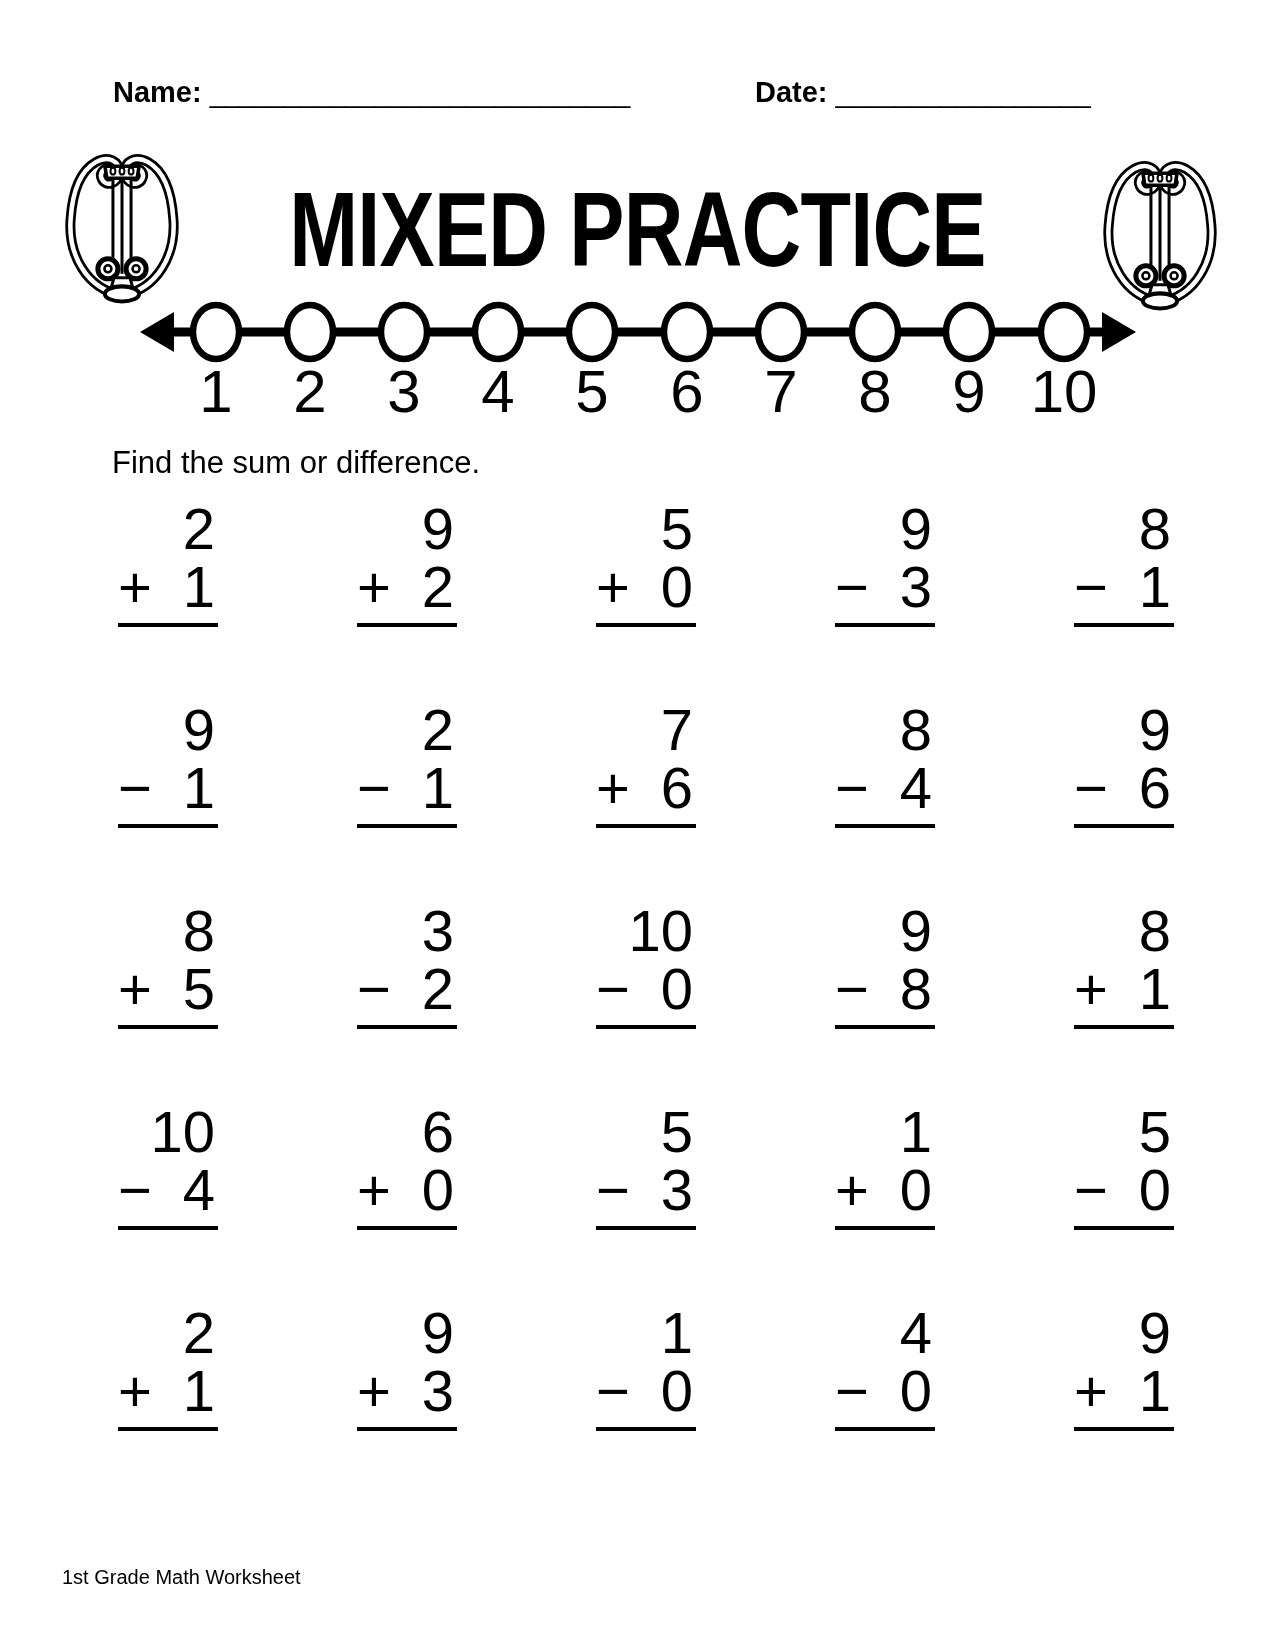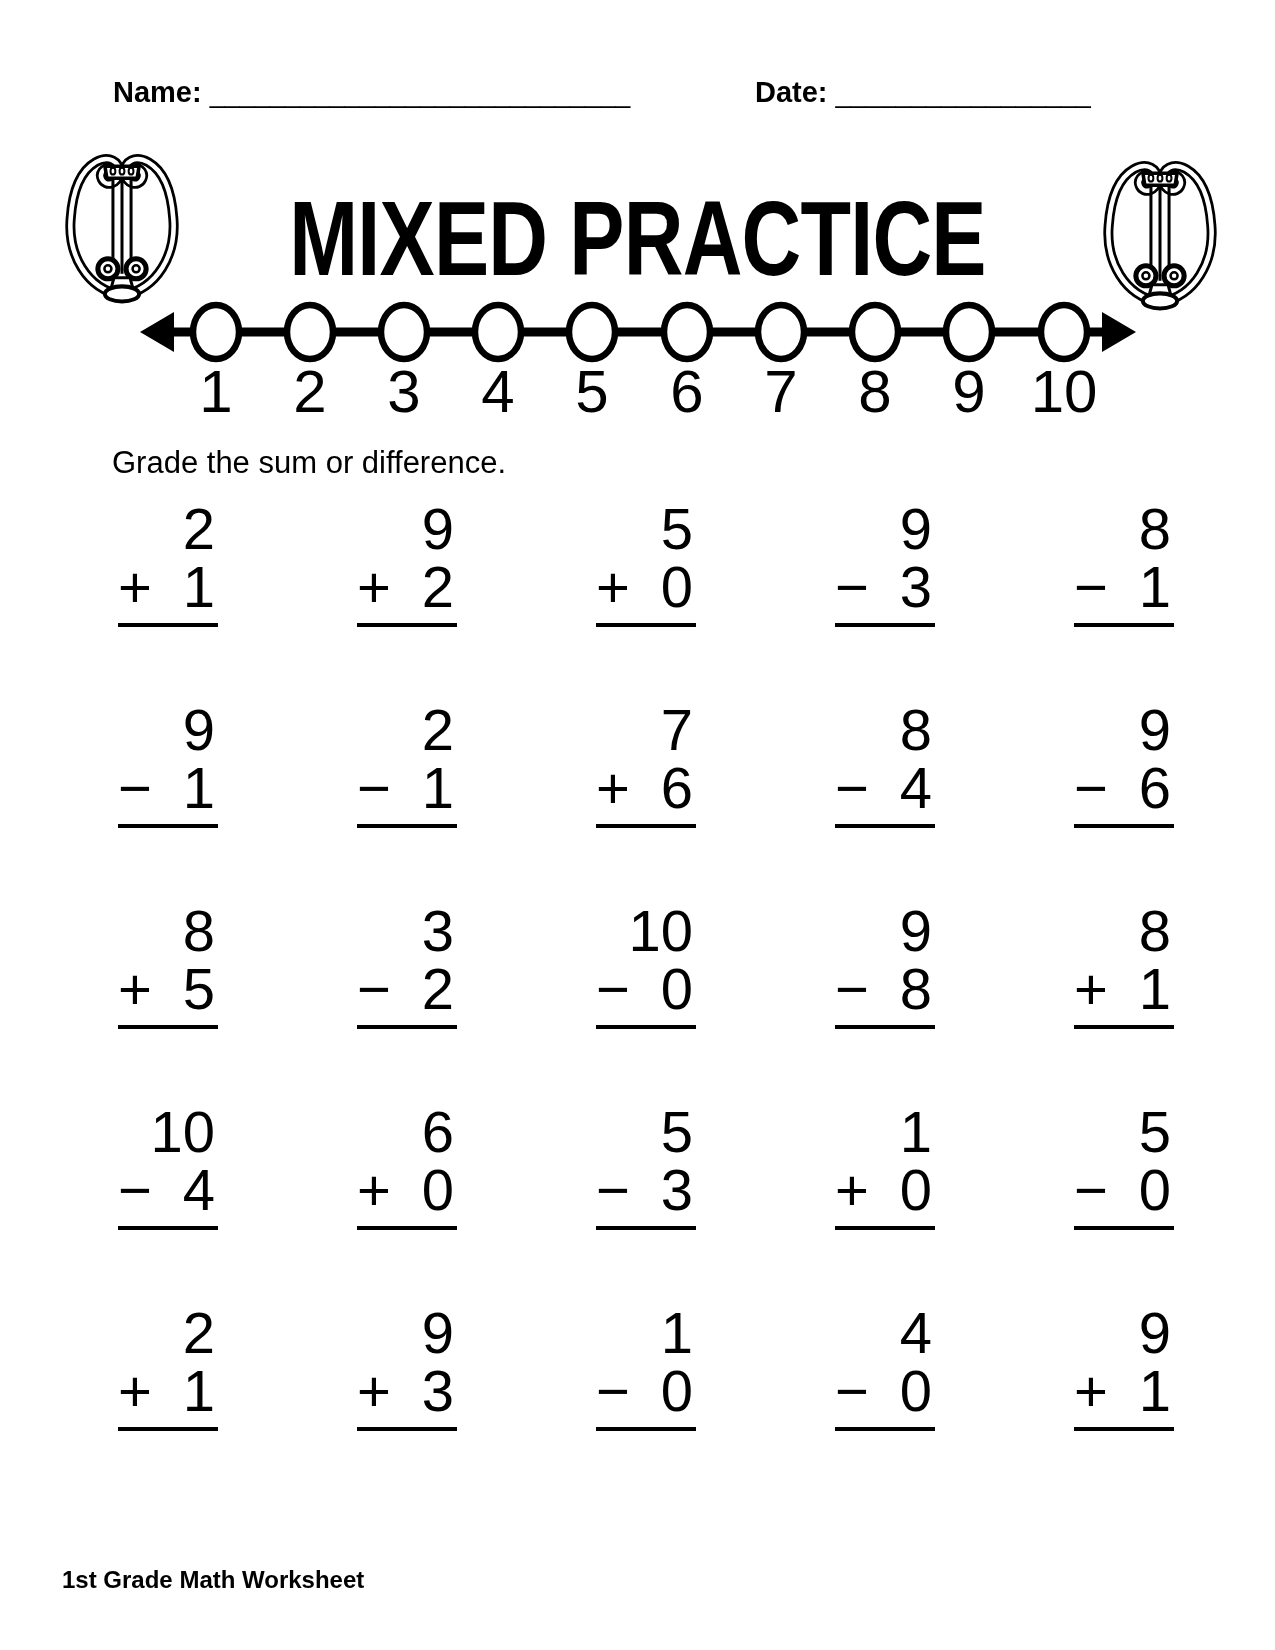--- a/index.html
+++ b/index.html
@@ -19,21 +19,21 @@
   .hdr-name{left:113px;}
   .hdr-date{left:755px;}
   
   .lyre{position:absolute;width:132px;height:166px;}
   .lyre-left{left:56px;top:141px;}
   .lyre-right{left:1094px;top:148px;}
   .tube-o{fill:none;stroke:#000;stroke-width:10;stroke-linecap:round;}
   .tube-i{fill:none;stroke:#fff;stroke-width:4.5;stroke-linecap:round;}
   .ink{stroke:#000;}
   
-  .title-wrap{position:absolute;left:0;right:0;top:176px;text-align:center;margin-top:9px;}
+  .title-wrap{position:absolute;left:0;right:0;top:176px;text-align:center;}
   .title{
     display:inline-block;
     font-size:106px;font-weight:bold;line-height:1;
     letter-spacing:-1px;
     transform:scaleX(0.78);transform-origin:center;
     white-space:nowrap;
   }
   
   .nl{position:absolute;left:138px;top:298px;width:1000px;height:122px;}
   .nl text{font-family:"Liberation Sans",sans-serif;font-size:60px;fill:#000;}
@@ -48,21 +48,21 @@
     row-gap:74px;
   }
   .problem{width:100px;font-size:58px;line-height:1;}
   .top{text-align:right;padding-right:3px;}
   .bottom{display:flex;justify-content:space-between;align-items:flex-end;padding-right:3px;}
   .rule{height:0;border-top:4px solid #000;margin-top:7px;}
   
   .footer{
     position:absolute;left:62px;right:50px;top:1566px;
     display:flex;justify-content:space-between;
-    font-size:24px;font-weight:bold;
+    font-size:20px;font-weight:normal;
   }
 </style>
 </head>
 <body>
 
 <div class="page">
 
   <div class="hdr hdr-date">
     <span class="lbl">Date:</span>
     <span class="line">_________________</span>
@@ -135,21 +135,21 @@
     <text x="266" y="114" text-anchor="middle">3</text>
     <text x="360" y="114" text-anchor="middle">4</text>
     <text x="454" y="114" text-anchor="middle">5</text>
     <text x="549" y="114" text-anchor="middle">6</text>
     <text x="643" y="114" text-anchor="middle">7</text>
     <text x="737" y="114" text-anchor="middle">8</text>
     <text x="831" y="114" text-anchor="middle">9</text>
     <text x="926" y="114" text-anchor="middle">10</text>
   </svg>
 
-  <div class="instruction">Grade the sum or difference.</div>
+  <div class="instruction">Find the sum or difference.</div>
 
   <div class="grid">
 
     <div class="problem">
       <div class="top">2</div>
       <div class="bottom">
           <span>+</span>
           <span>1</span>
         </div>
       <div class="rule"></div>

